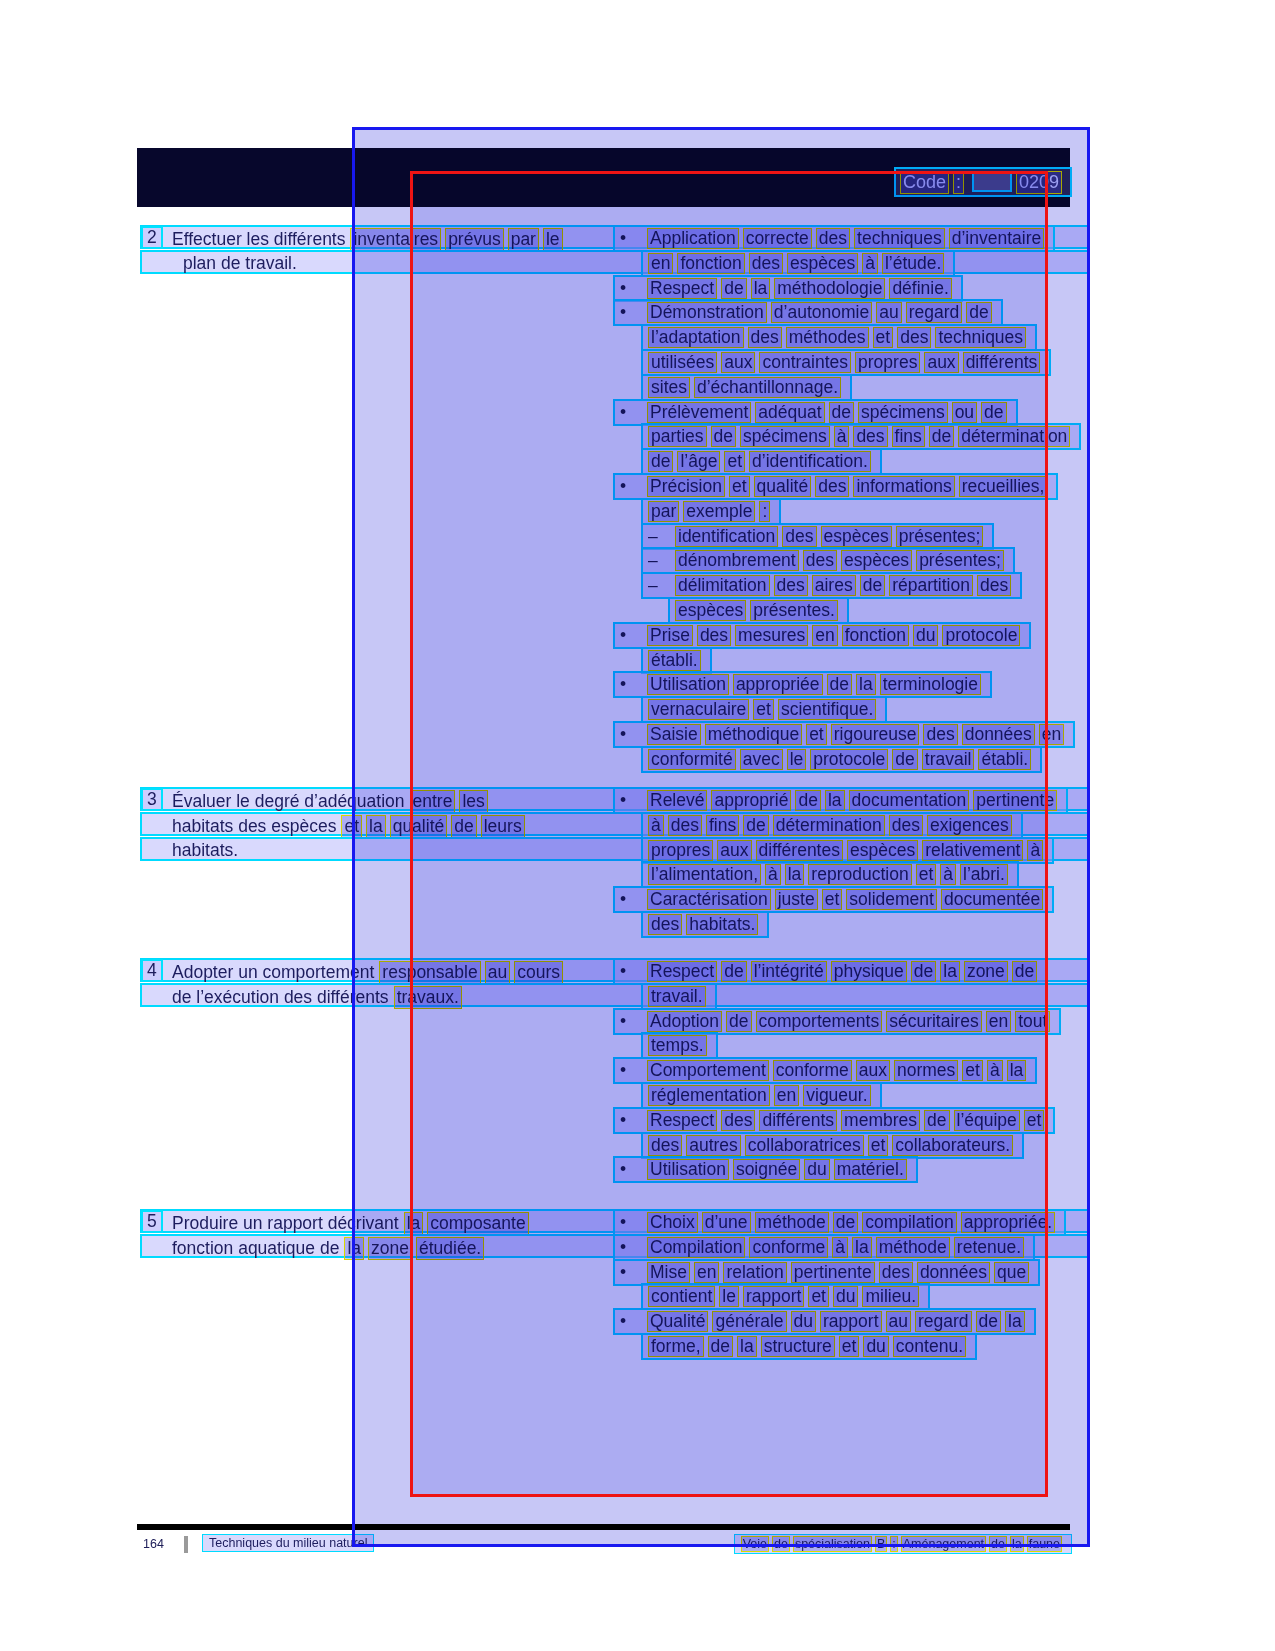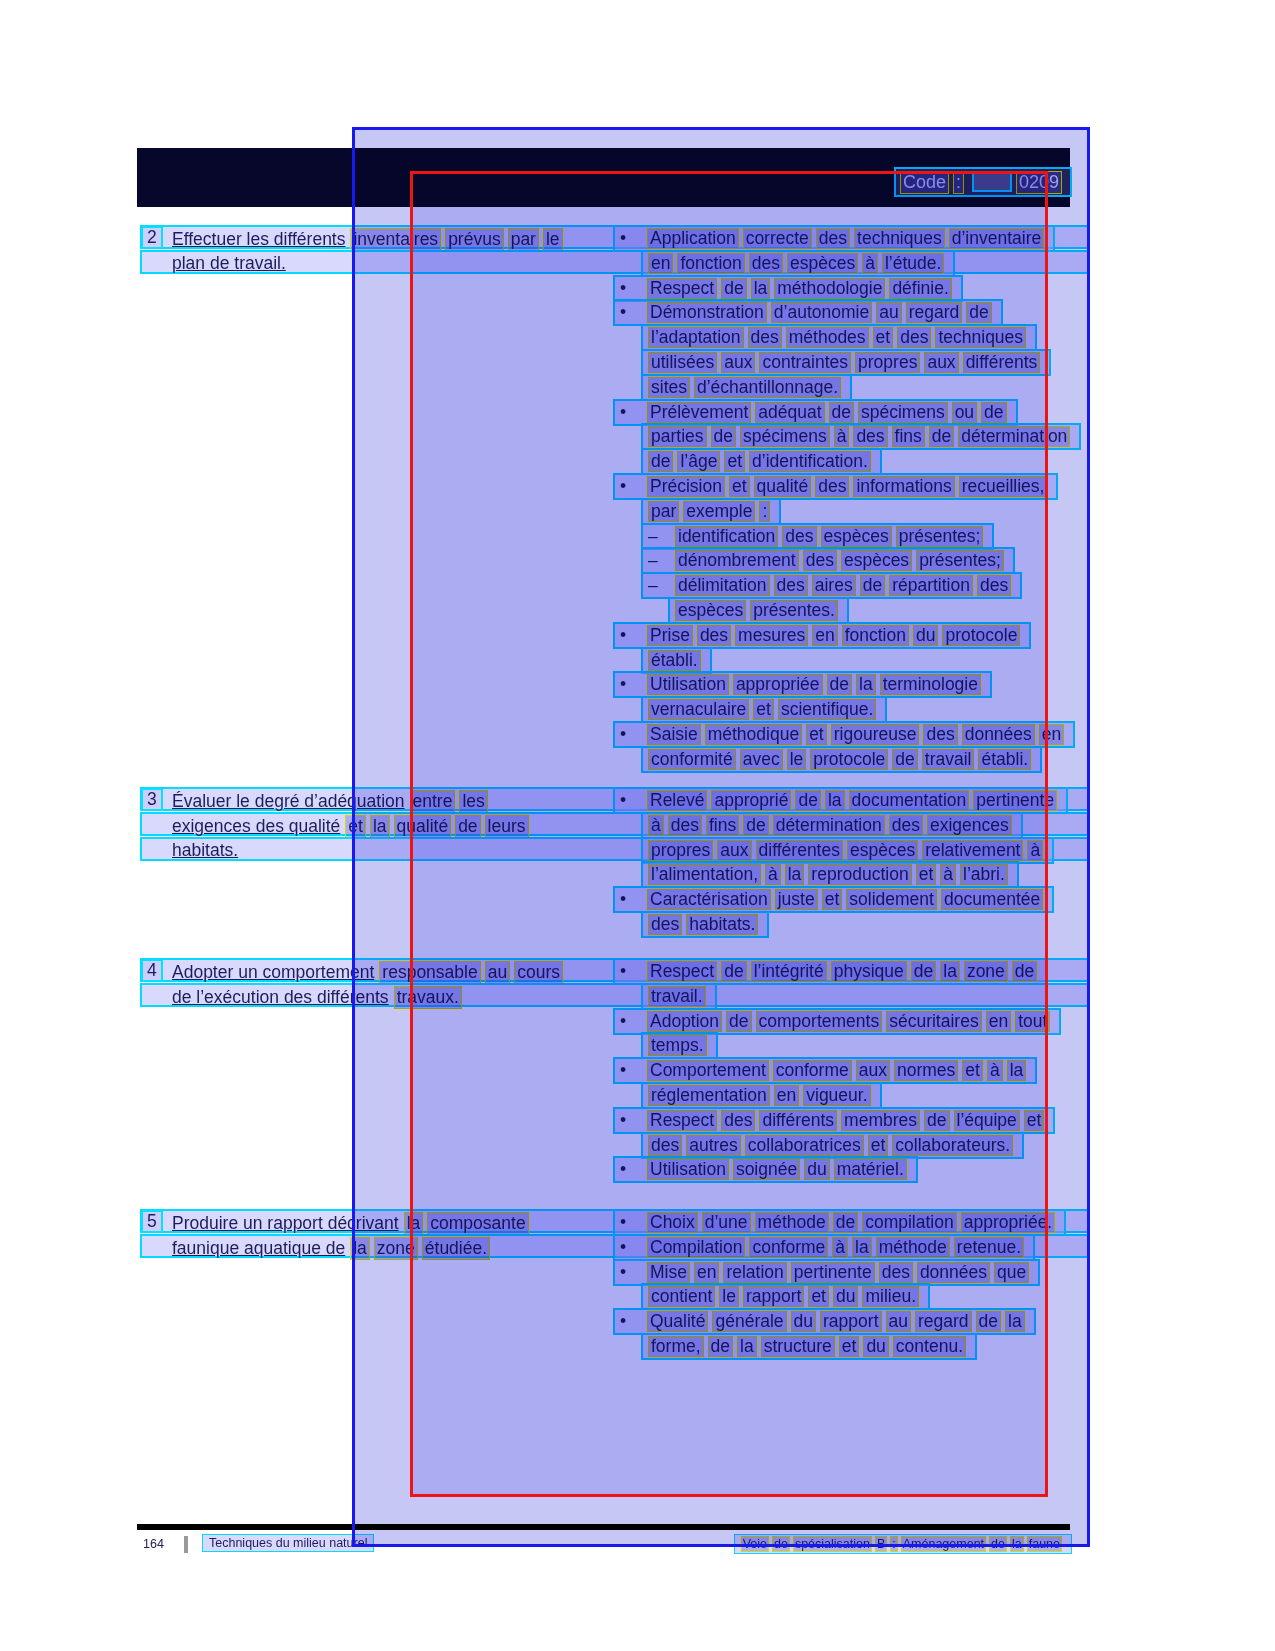--- a/index.html
+++ b/index.html
@@ -8,21 +8,21 @@
 
   
   .hbar{position:absolute;left:137px;top:148px;width:933px;height:59px;background:#07072c;}
   .code-band{position:absolute;top:167px;right:203px;height:26px;display:flex;align-items:center;
              background:rgba(150,150,240,.25);border:2px solid #00dbff;padding:0 4px;
              color:#c9cdfa;font-size:18px;}
 
   
   .word{display:inline-block;border:1px solid #d9d900;background:rgba(82,82,225,.32);
         padding:0 2px;margin-right:4px;}
-  .wfree{display:inline-block;margin-right:5px;text-decoration:underline;}
+  .wfree{display:inline-block;margin-right:5px;}
   .code-gap{display:inline-block;width:36px;height:16px;border:2px solid #00dbff;
             background:rgba(170,170,250,.35);margin:0 4px;}
   .lband{position:absolute;left:140px;width:950px;height:24px;box-sizing:border-box;
          background:rgba(186,186,252,.55);border:2px solid #00dbff;}
   .lnum{position:absolute;left:141px;font-size:17.5px;line-height:19px;border:2px solid #00e2ff;
         background:rgba(190,190,255,.45);padding:0 4px;}
   .ltext{position:absolute;left:172px;white-space:nowrap;font-size:17.5px;line-height:21px;}
   .rline{position:absolute;white-space:nowrap;font-size:17.5px;line-height:19px;}
   .rband{display:inline-block;background:rgba(186,186,252,.55);border:2px solid #00dbff;
          padding:1px 5px;}
@@ -60,21 +60,21 @@
     <span class="word">:</span>
     <span class="code-gap"></span>
     <span class="word">0209</span>
   </div>
 
   <div id="items">
       <div class="lband" style="top: 225px;"></div>
       <span class="lnum" style="top: 226px;">2</span>
       <div class="ltext" style="top: 228px;"><span class="wfree">Effectuer les différents</span><span class="word">inventaires</span><span class="word">prévus</span><span class="word">par</span><span class="word">le</span></div>
       <div class="lband" style="top: 249.8px;"></div>
-      <div class="ltext" style="top: 252.8px;"><span class="wfree">plan de travail.</span></div>
+      <div class="ltext" style="top: 252.8px; margin-left: 11px;"><span class="wfree">plan de travail.</span></div>
       <div class="rline" style="top: 225px; left: 613px;"><span class="rband"><span class="marker ">•</span><span class="word">Application</span><span class="word">correcte</span><span class="word">des</span><span class="word">techniques</span><span class="word">d’inventaire</span></span></div>
       <div class="rline" style="top: 249.8px; left: 641px;"><span class="rband"><span class="word">en</span><span class="word">fonction</span><span class="word">des</span><span class="word">espèces</span><span class="word">à</span><span class="word">l’étude.</span></span></div>
       <div class="rline" style="top: 274.6px; left: 613px;"><span class="rband"><span class="marker ">•</span><span class="word">Respect</span><span class="word">de</span><span class="word">la</span><span class="word">méthodologie</span><span class="word">définie.</span></span></div>
       <div class="rline" style="top: 299.4px; left: 613px;"><span class="rband"><span class="marker ">•</span><span class="word">Démonstration</span><span class="word">d’autonomie</span><span class="word">au</span><span class="word">regard</span><span class="word">de</span></span></div>
       <div class="rline" style="top: 324.2px; left: 641px;"><span class="rband"><span class="word">l’adaptation</span><span class="word">des</span><span class="word">méthodes</span><span class="word">et</span><span class="word">des</span><span class="word">techniques</span></span></div>
       <div class="rline" style="top: 349px; left: 641px;"><span class="rband"><span class="word">utilisées</span><span class="word">aux</span><span class="word">contraintes</span><span class="word">propres</span><span class="word">aux</span><span class="word">différents</span></span></div>
       <div class="rline" style="top: 373.8px; left: 641px;"><span class="rband"><span class="word">sites</span><span class="word">d’échantillonnage.</span></span></div>
       <div class="rline" style="top: 398.6px; left: 613px;"><span class="rband"><span class="marker ">•</span><span class="word">Prélèvement</span><span class="word">adéquat</span><span class="word">de</span><span class="word">spécimens</span><span class="word">ou</span><span class="word">de</span></span></div>
       <div class="rline" style="top: 423.4px; left: 641px;"><span class="rband"><span class="word">parties</span><span class="word">de</span><span class="word">spécimens</span><span class="word">à</span><span class="word">des</span><span class="word">fins</span><span class="word">de</span><span class="word">détermination</span></span></div>
       <div class="rline" style="top: 448.2px; left: 641px;"><span class="rband"><span class="word">de</span><span class="word">l’âge</span><span class="word">et</span><span class="word">d’identification.</span></span></div>
@@ -87,21 +87,21 @@
       <div class="rline" style="top: 621.8px; left: 613px;"><span class="rband"><span class="marker ">•</span><span class="word">Prise</span><span class="word">des</span><span class="word">mesures</span><span class="word">en</span><span class="word">fonction</span><span class="word">du</span><span class="word">protocole</span></span></div>
       <div class="rline" style="top: 646.6px; left: 641px;"><span class="rband"><span class="word">établi.</span></span></div>
       <div class="rline" style="top: 671.4px; left: 613px;"><span class="rband"><span class="marker ">•</span><span class="word">Utilisation</span><span class="word">appropriée</span><span class="word">de</span><span class="word">la</span><span class="word">terminologie</span></span></div>
       <div class="rline" style="top: 696.2px; left: 641px;"><span class="rband"><span class="word">vernaculaire</span><span class="word">et</span><span class="word">scientifique.</span></span></div>
       <div class="rline" style="top: 721px; left: 613px;"><span class="rband"><span class="marker ">•</span><span class="word">Saisie</span><span class="word">méthodique</span><span class="word">et</span><span class="word">rigoureuse</span><span class="word">des</span><span class="word">données</span><span class="word">en</span></span></div>
       <div class="rline" style="top: 745.8px; left: 641px;"><span class="rband"><span class="word">conformité</span><span class="word">avec</span><span class="word">le</span><span class="word">protocole</span><span class="word">de</span><span class="word">travail</span><span class="word">établi.</span></span></div>
       <div class="lband" style="top: 787px;"></div>
       <span class="lnum" style="top: 788px;">3</span>
       <div class="ltext" style="top: 790px;"><span class="wfree">Évaluer le degré d’adéquation</span><span class="word">entre</span><span class="word">les</span></div>
       <div class="lband" style="top: 811.8px;"></div>
-      <div class="ltext" style="top: 814.8px;"><span class="wfree">exigences des qualité</span><span class="word">et</span><span class="word">la</span><span class="word">qualité</span><span class="word">de</span><span class="word">leurs</span></div>
+      <div class="ltext" style="top: 814.8px;"><span class="wfree">habitats des espèces</span><span class="word">et</span><span class="word">la</span><span class="word">qualité</span><span class="word">de</span><span class="word">leurs</span></div>
       <div class="lband" style="top: 836.6px;"></div>
       <div class="ltext" style="top: 839.6px;"><span class="wfree">habitats.</span></div>
       <div class="rline" style="top: 787px; left: 613px;"><span class="rband"><span class="marker ">•</span><span class="word">Relevé</span><span class="word">approprié</span><span class="word">de</span><span class="word">la</span><span class="word">documentation</span><span class="word">pertinente</span></span></div>
       <div class="rline" style="top: 811.8px; left: 641px;"><span class="rband"><span class="word">à</span><span class="word">des</span><span class="word">fins</span><span class="word">de</span><span class="word">détermination</span><span class="word">des</span><span class="word">exigences</span></span></div>
       <div class="rline" style="top: 836.6px; left: 641px;"><span class="rband"><span class="word">propres</span><span class="word">aux</span><span class="word">différentes</span><span class="word">espèces</span><span class="word">relativement</span><span class="word">à</span></span></div>
       <div class="rline" style="top: 861.4px; left: 641px;"><span class="rband"><span class="word">l’alimentation,</span><span class="word">à</span><span class="word">la</span><span class="word">reproduction</span><span class="word">et</span><span class="word">à</span><span class="word">l’abri.</span></span></div>
       <div class="rline" style="top: 886.2px; left: 613px;"><span class="rband"><span class="marker ">•</span><span class="word">Caractérisation</span><span class="word">juste</span><span class="word">et</span><span class="word">solidement</span><span class="word">documentée</span></span></div>
       <div class="rline" style="top: 911px; left: 641px;"><span class="rband"><span class="word">des</span><span class="word">habitats.</span></span></div>
       <div class="lband" style="top: 958px;"></div>
       <span class="lnum" style="top: 959px;">4</span>
@@ -114,21 +114,21 @@
       <div class="rline" style="top: 1032.4px; left: 641px;"><span class="rband"><span class="word">temps.</span></span></div>
       <div class="rline" style="top: 1057.2px; left: 613px;"><span class="rband"><span class="marker ">•</span><span class="word">Comportement</span><span class="word">conforme</span><span class="word">aux</span><span class="word">normes</span><span class="word">et</span><span class="word">à</span><span class="word">la</span></span></div>
       <div class="rline" style="top: 1082px; left: 641px;"><span class="rband"><span class="word">réglementation</span><span class="word">en</span><span class="word">vigueur.</span></span></div>
       <div class="rline" style="top: 1106.8px; left: 613px;"><span class="rband"><span class="marker ">•</span><span class="word">Respect</span><span class="word">des</span><span class="word">différents</span><span class="word">membres</span><span class="word">de</span><span class="word">l’équipe</span><span class="word">et</span></span></div>
       <div class="rline" style="top: 1131.6px; left: 641px;"><span class="rband"><span class="word">des</span><span class="word">autres</span><span class="word">collaboratrices</span><span class="word">et</span><span class="word">collaborateurs.</span></span></div>
       <div class="rline" style="top: 1156.4px; left: 613px;"><span class="rband"><span class="marker ">•</span><span class="word">Utilisation</span><span class="word">soignée</span><span class="word">du</span><span class="word">matériel.</span></span></div>
       <div class="lband" style="top: 1209px;"></div>
       <span class="lnum" style="top: 1210px;">5</span>
       <div class="ltext" style="top: 1212px;"><span class="wfree">Produire un rapport décrivant</span><span class="word">la</span><span class="word">composante</span></div>
       <div class="lband" style="top: 1233.8px;"></div>
-      <div class="ltext" style="top: 1236.8px;"><span class="wfree">faunique aquatique de</span><span class="word">la</span><span class="word">zone</span><span class="word">étudiée.</span></div>
+      <div class="ltext" style="top: 1236.8px;"><span class="wfree">fonction aquatique de</span><span class="word">la</span><span class="word">zone</span><span class="word">étudiée.</span></div>
       <div class="rline" style="top: 1209px; left: 613px;"><span class="rband"><span class="marker ">•</span><span class="word">Choix</span><span class="word">d’une</span><span class="word">méthode</span><span class="word">de</span><span class="word">compilation</span><span class="word">appropriée.</span></span></div>
       <div class="rline" style="top: 1233.8px; left: 613px;"><span class="rband"><span class="marker ">•</span><span class="word">Compilation</span><span class="word">conforme</span><span class="word">à</span><span class="word">la</span><span class="word">méthode</span><span class="word">retenue.</span></span></div>
       <div class="rline" style="top: 1258.6px; left: 613px;"><span class="rband"><span class="marker ">•</span><span class="word">Mise</span><span class="word">en</span><span class="word">relation</span><span class="word">pertinente</span><span class="word">des</span><span class="word">données</span><span class="word">que</span></span></div>
       <div class="rline" style="top: 1283.4px; left: 641px;"><span class="rband"><span class="word">contient</span><span class="word">le</span><span class="word">rapport</span><span class="word">et</span><span class="word">du</span><span class="word">milieu.</span></span></div>
       <div class="rline" style="top: 1308.2px; left: 613px;"><span class="rband"><span class="marker ">•</span><span class="word">Qualité</span><span class="word">générale</span><span class="word">du</span><span class="word">rapport</span><span class="word">au</span><span class="word">regard</span><span class="word">de</span><span class="word">la</span></span></div>
       <div class="rline" style="top: 1333px; left: 641px;"><span class="rband"><span class="word">forme,</span><span class="word">de</span><span class="word">la</span><span class="word">structure</span><span class="word">et</span><span class="word">du</span><span class="word">contenu.</span></span></div>
     </div>
 
   <div class="frule"></div>
   <div class="fnum">164</div>

